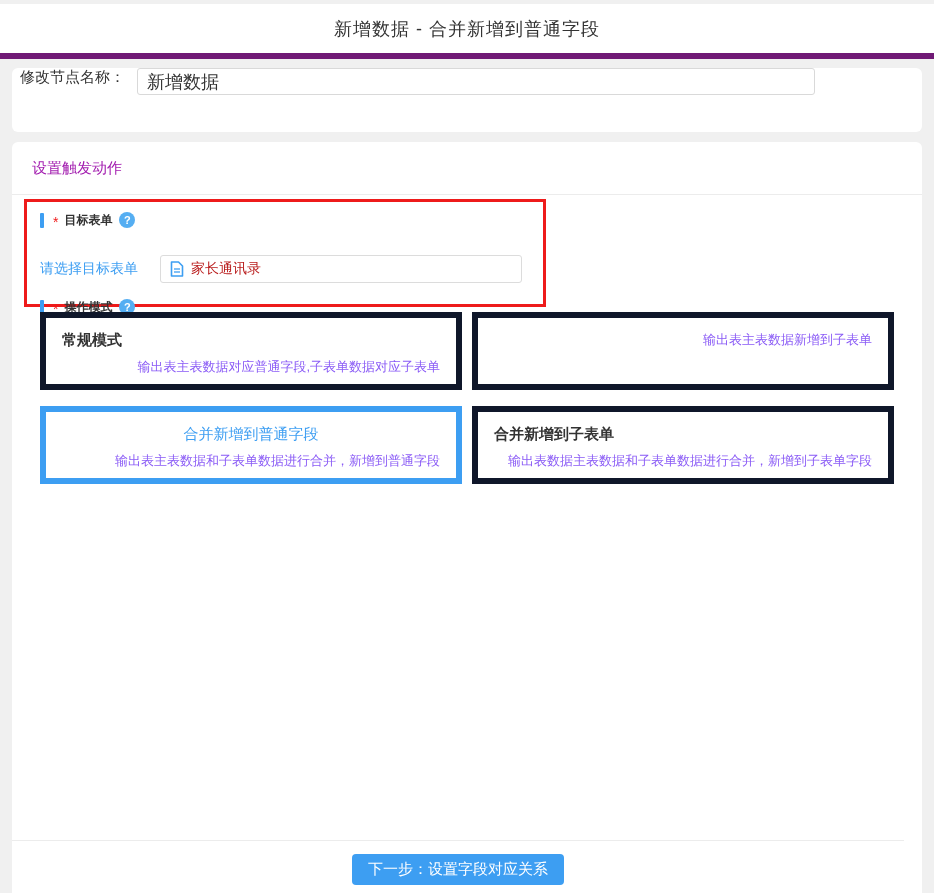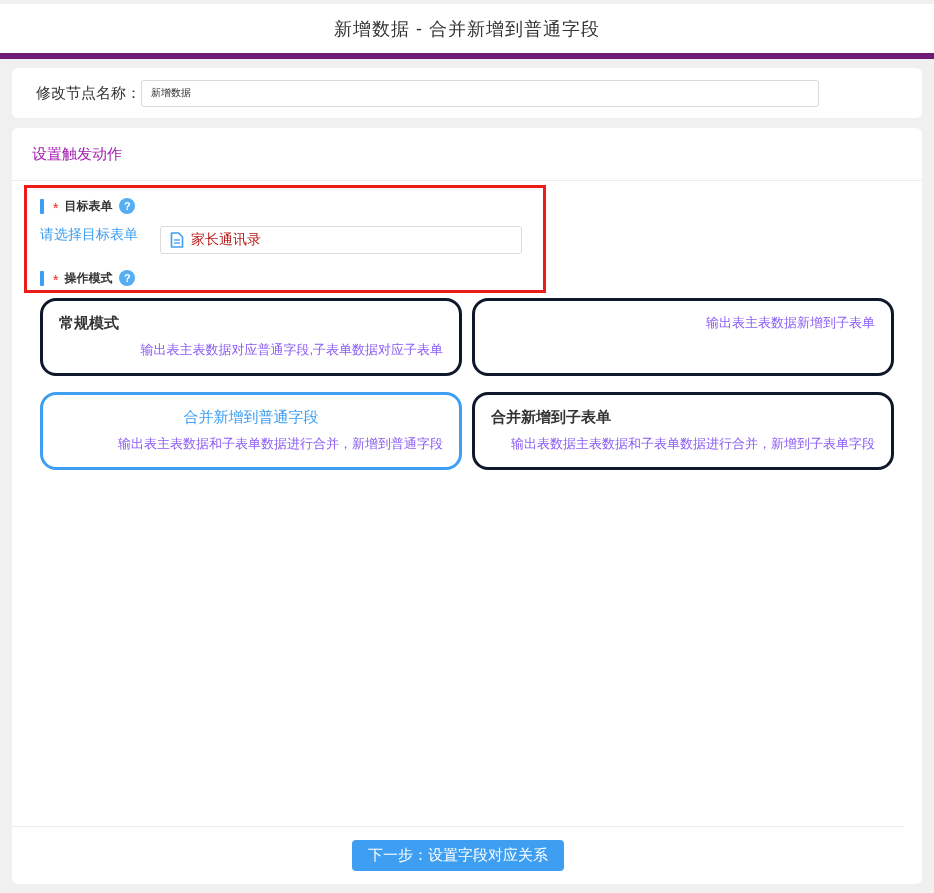--- a/index.html
+++ b/index.html
@@ -18,28 +18,28 @@
     display: flex; align-items: center; justify-content: center;
     border-bottom: 6px solid #701a75;
   }
   .page-title { font-size: 18px; font-weight: 400; color: #333; letter-spacing: 1px; }
 
   
   .card { background: #fff; border-radius: 6px; margin: 0 12px; }
 
   
   .node-card {
-    margin-top: 9px; height: 50px;
-    display: flex; align-items: center; padding: 0 24px;
+    margin-top: 9px; height: 64px;
+    display: flex; align-items: flex-start; padding: 0 8px;
   }
   .node-label { font-size: 15px; color: #333; white-space: nowrap; }
   .node-input {
-    margin-left: 0; width: 678px; height: 27px;
+    margin-left: 12px; width: 678px; height: 27px;
     border: 1px solid #d9d9d9; border-radius: 3px;
-    padding: 0 9px; font-size: 10px; color: #333; outline: none;
+    padding: 0 9px; font-size: 18px; color: #333; outline: none;
     font-family: inherit;
   }
 
   
   .main-card { margin-top: 10px; height: 756px; position: relative; }
   .section-header {
     height: 53px; padding: 0 20px;
     display: flex; align-items: center;
     border-bottom: 1px solid #ececec;
     font-size: 15px; color: #a21caf;
@@ -57,21 +57,21 @@
     border-radius: 1px; margin-right: 9px;
   }
   .required { color: #f01818; font-size: 14px; margin-right: 6px; margin-top: 3px; }
   .field-label { font-size: 12px; font-weight: 600; color: #333; }
   .help-icon {
     width: 16px; height: 16px; margin-left: 7px;
     background: #55aef2; color: #fff; border-radius: 50%;
     font-size: 11px; font-weight: 700; line-height: 16px; text-align: center;
     cursor: pointer;
   }
-  .select-row { margin-top: 11px; display: flex; height: 28px; }
+  .select-row { margin-top: 26px; display: flex; align-items: center; height: 28px; }
   .select-link {
     width: 120px; font-size: 14px; color: #3d9ef2;
     text-decoration: none; cursor: pointer; white-space: nowrap;
   }
   .form-input {
     width: 362px; height: 28px;
     border: 1px solid #dcdcdc; border-radius: 3px;
     display: flex; align-items: center; padding: 0 9px;
     background: #fff; cursor: pointer;
   }
@@ -79,21 +79,21 @@
   .form-name { font-size: 14px; color: #b91c1c; }
   .mode-label-row { margin-top: 15px; }
 
   
   .modes-grid {
     margin: 5px 28px 0 28px;
     display: grid; grid-template-columns: 1fr 1fr;
     gap: 16px 10px;
   }
   .mode-card {
-    height: 78px; border: 3px solid #0f172a; border-radius: 16px;
+    height: 78px; border: 6px solid #0f172a; border-radius: 0;
     padding: 13px 16px; background: #fff; cursor: pointer;
   }
   .mode-title { font-size: 15px; font-weight: 600; color: #333; margin-bottom: 8px; }
   .mode-desc { font-size: 13px; color: #8b5cf6; text-align: right; }
   .mode-card.selected { border-color: #3d9ef2; }
   .mode-card.selected .mode-title { color: #3d9ef2; font-weight: 400; text-align: center; }
 
   
   .footer-bar {
     position: absolute; left: 0; right: 18px; bottom: 0; height: 58px;

